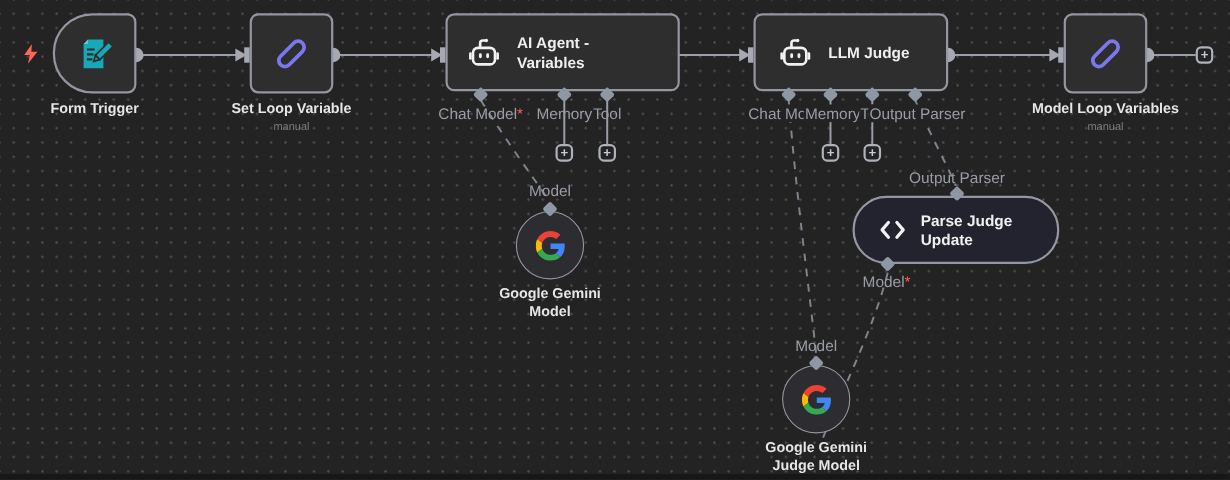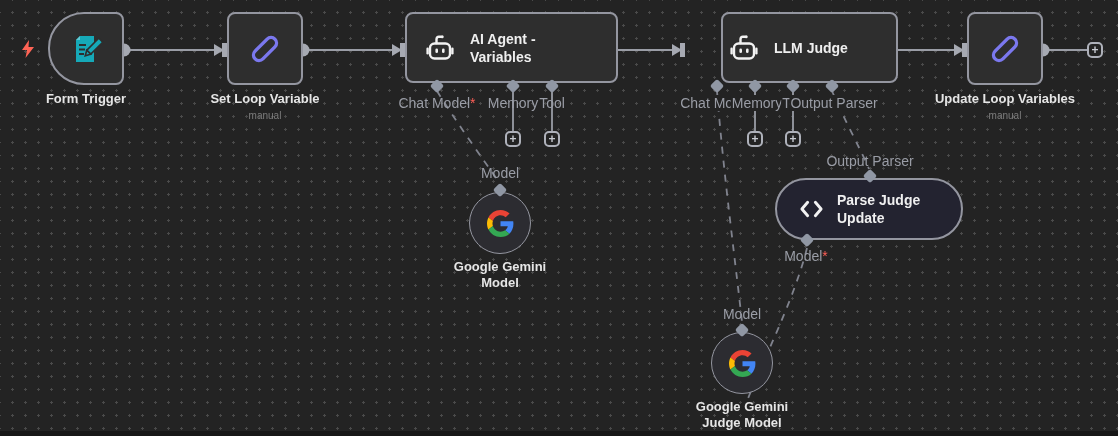--- a/index.html
+++ b/index.html
@@ -140,21 +140,21 @@
 
   <div class="diamond" style="left:437px;top:86px;"></div>
   <div class="diamond" style="left:513px;top:86px;"></div>
   <div class="diamond" style="left:552px;top:86px;"></div>
   <div class="port-label" style="left:437px;top:95px;"><span>Chat Model</span><span class="req">*</span></div>
   <div class="port-label" style="left:513px;top:95px;">Memory</div>
   <div class="port-label" style="left:552px;top:95px;">Tool</div>
   <div class="plus-btn" style="left:505px;top:131px;">+</div>
   <div class="plus-btn" style="left:544px;top:131px;">+</div>
 
-  <div class="node wide" style="left:685px;top:12px;width:177px;height:71px;padding-left:5px;margin-left:36px;">
+  <div class="node wide" style="left:685px;top:12px;width:177px;height:71px;padding-left:20px;">
     <span class="icon-wrap" style="margin-right:14px;">
       <svg width="32" height="32" viewBox="0 0 32 32" fill="none" stroke="#f2f2f2" stroke-width="2.4" stroke-linecap="round">
         <rect x="6" y="11.5" width="20" height="15" rx="4.5"></rect>
         <rect x="11.4" y="16.4" width="2.6" height="4.6" rx="1.3" fill="#f2f2f2" stroke="none"></rect>
         <rect x="18" y="16.4" width="2.6" height="4.6" rx="1.3" fill="#f2f2f2" stroke="none"></rect>
         <path d="M12.5 11 V7.2 Q12.5 4.8 14.9 4.8 H16.8"></path>
         <circle cx="18.2" cy="4.8" r="1.5" fill="#f2f2f2" stroke="none"></circle>
         <path d="M3.6 16.8 v4.4"></path>
         <path d="M28.4 16.8 v4.4"></path>
       </svg>
@@ -173,21 +173,21 @@
   <div class="plus-btn" style="left:747px;top:131px;">+</div>
   <div class="plus-btn" style="left:785px;top:131px;">+</div>
 
   <div class="node sq" style="left:967px;top:12px;width:76px;height:73px;">
     <span class="icon-wrap">
       <svg width="40" height="40" viewBox="0 0 40 40">
         <rect x="14.5" y="6" width="11" height="28" rx="5.5" fill="none" stroke="#7b78ee" stroke-width="3.4" transform="rotate(45 20 20)"></rect>
       </svg>
     </span>
   </div>
-  <div class="ext-label" style="left:905px;top:91px;width:200px;">Update Loop Variables</div>
+  <div class="ext-label" style="left:905px;top:91px;width:200px;">Model Loop Variables</div>
   <div class="sub-label" style="left:905px;top:110px;width:200px;">manual</div>
   <div class="plus-btn" style="left:1087px;top:42px;">+</div>
 
   <div class="port-label" style="left:500px;top:165px;">Model</div>
   <div class="diamond" style="left:500px;top:190px;"></div>
   <div class="node circle" style="left:469px;top:192px;width:62px;height:62px;">
     <span class="icon-wrap">
       <svg width="27" height="27" viewBox="0 0 48 48">
         <path fill="#EA4335" d="M24 9.5c3.54 0 6.71 1.22 9.21 3.6l6.85-6.85C35.9 2.38 30.47 0 24 0 14.62 0 6.51 5.38 2.56 13.22l7.98 6.19C12.43 13.72 17.74 9.5 24 9.5z"></path>
         <path fill="#4285F4" d="M46.98 24.55c0-1.57-.15-3.09-.38-4.55H24v9.02h12.94c-.58 2.96-2.26 5.48-4.78 7.18l7.73 6c4.51-4.18 7.09-10.36 7.09-17.65z"></path>

